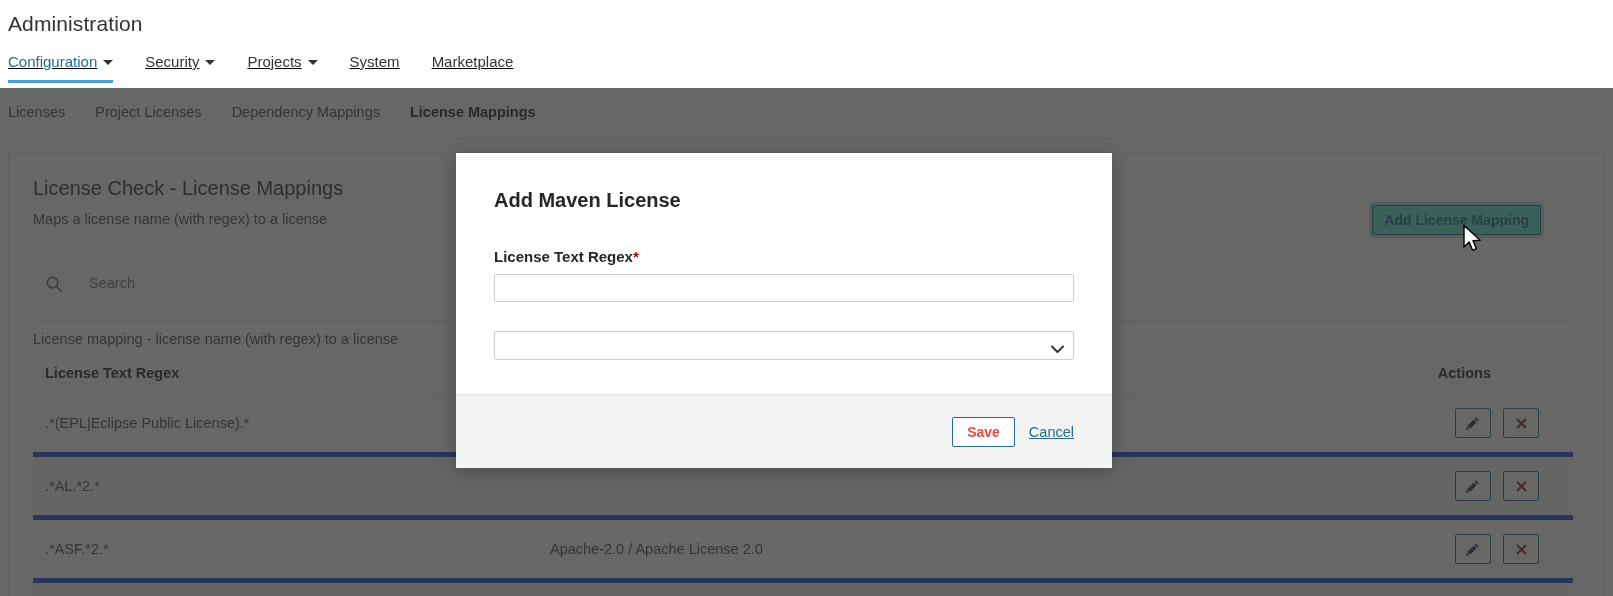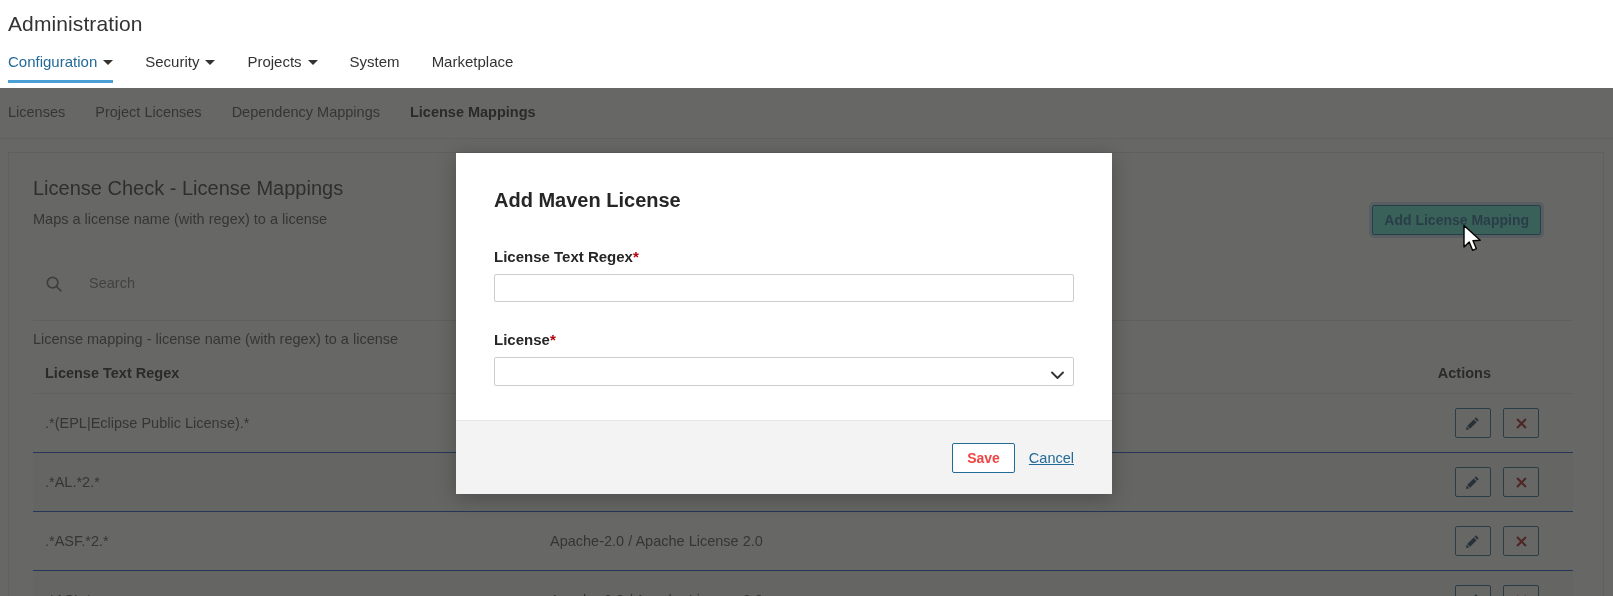--- a/index.html
+++ b/index.html
@@ -18,21 +18,21 @@
   .topbar {
     position: absolute; left: 0; top: 0; width: 1613px; height: 88px;
     background: #ffffff; z-index: 1;
   }
   .admin-title {
     position: absolute; left: 8px; top: 12px;
     font-size: 21px; color: #333333; font-weight: 400; letter-spacing: .1px;
   }
   .mainnav {
     position: absolute; left: 8px; top: 52px; height: 36px;
-    display: flex; align-items: flex-start; gap: 0;
+    display: flex; align-items: flex-start; gap: 0; text-decoration: underline;
   }
   .navitem {
     position: relative; font-size: 15px; color: #333333;
     padding: 0 16px 11px 0; margin-right: 16px; white-space: nowrap;
     cursor: pointer; line-height: 20px;
   }
   .navitem:last-child { margin-right: 0; }
   .navitem .caret {
     display: inline-block; width: 0; height: 0; margin-left: 6px;
     border-left: 5px solid transparent; border-right: 5px solid transparent;
@@ -97,21 +97,21 @@
   .table-caption {
     position: absolute; left: 24px; top: 178px; font-size: 14.5px; color: #4b4b4b;
   }
   .tbl { position: absolute; left: 24px; top: 202px; width: 1540px; border-collapse: collapse; }
   .tbl th {
     text-align: left; font-size: 14.5px; color: #262626; font-weight: bold;
     padding: 10px 12px 12px 12px; border-bottom: 1px solid #e6e6e6;
   }
   .tbl td {
     font-size: 14.5px; color: #4b4b4b; padding: 14px 12px; height: 48px;
-    border-bottom: 1px solid #1d4ed8; vertical-align: middle;
+    border-bottom: 5px solid #1d4ed8; vertical-align: middle;
   }
   .tbl tbody tr:nth-child(even) { background: #f7f7f7; }
   .col-regex  { width: 505px; }
   .col-lic    { width: 780px; }
   .col-act    { width: 255px; text-align: right; }
   .tbl th.col-act { text-align: right; padding-right: 82px; }
   .tbl td.col-act { text-align: right; padding-right: 34px; white-space: nowrap; }
 
   .icon-btn {
     display: inline-flex; align-items: center; justify-content: center;
@@ -313,23 +313,20 @@
     <div class="modal-body">
       <div class="modal-title">Add Maven License</div>
 
       <div class="field-label">
         <span>License Text Regex</span><span class="req">*</span>
       </div>
       <input class="text-input" type="text" value="" style="">
 
       <div class="gap"></div>
 
-      <div class="field-label">
-        <span>License</span><span class="req">*</span>
-      </div>
       <div class="select-wrap">
         <select class="sel-input">
           <option></option>
         </select>
         <span class="sel-chevron">
           <svg width="13" height="9" viewBox="0 0 13 9" fill="none" stroke="#333" stroke-width="1.9" stroke-linecap="round" stroke-linejoin="round">
               <polyline points="1,1.5 6.5,7 12,1.5"></polyline>
             </svg>
         </span>
       </div>

